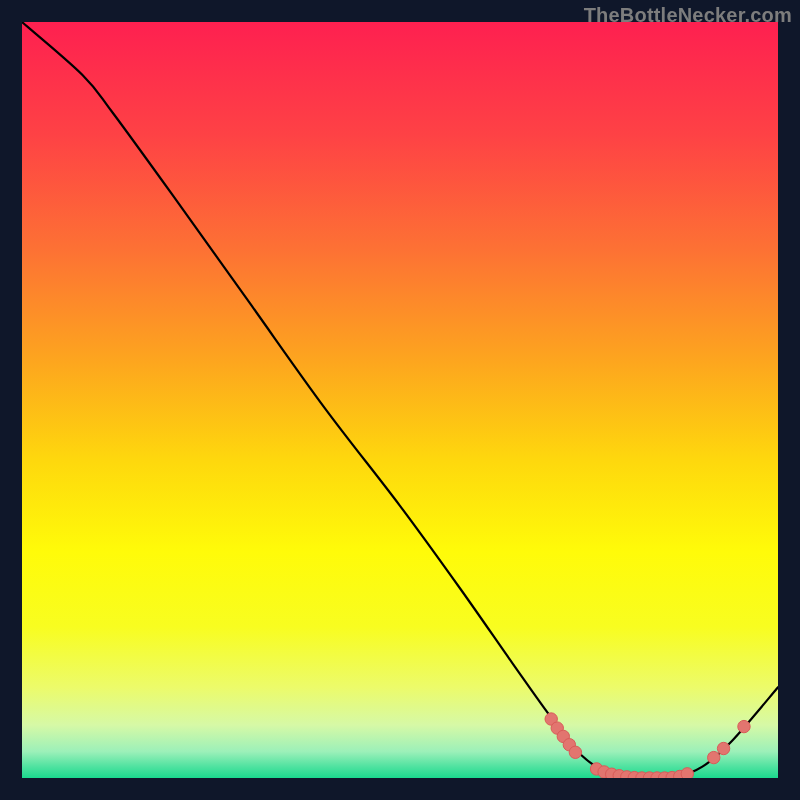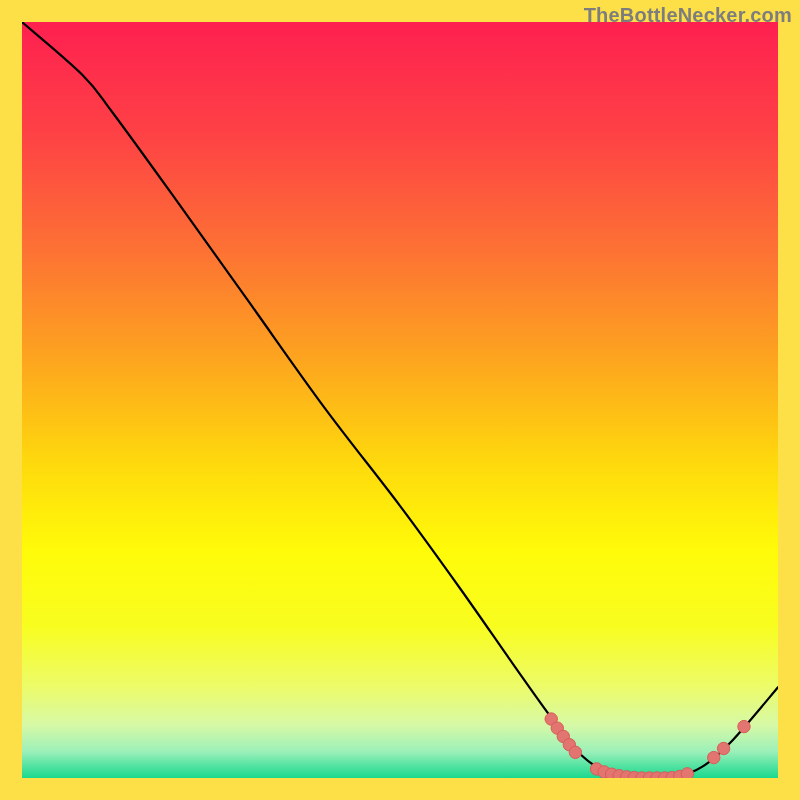--- a/index.html
+++ b/index.html
@@ -8,21 +8,21 @@
     width: 800px;
     height: 800px;
     background: #000;
     overflow: hidden;
     font-family: Arial, Helvetica, sans-serif;
   }
   .stage {
     position: relative;
     width: 800px;
     height: 800px;
-    background: #fde047;
+    background: #0f172a;
   }
   .plot {
     position: absolute;
     left: 22px;
     top: 22px;
     width: 756px;
     height: 756px;
     overflow: hidden;
   }
   .plot svg {

